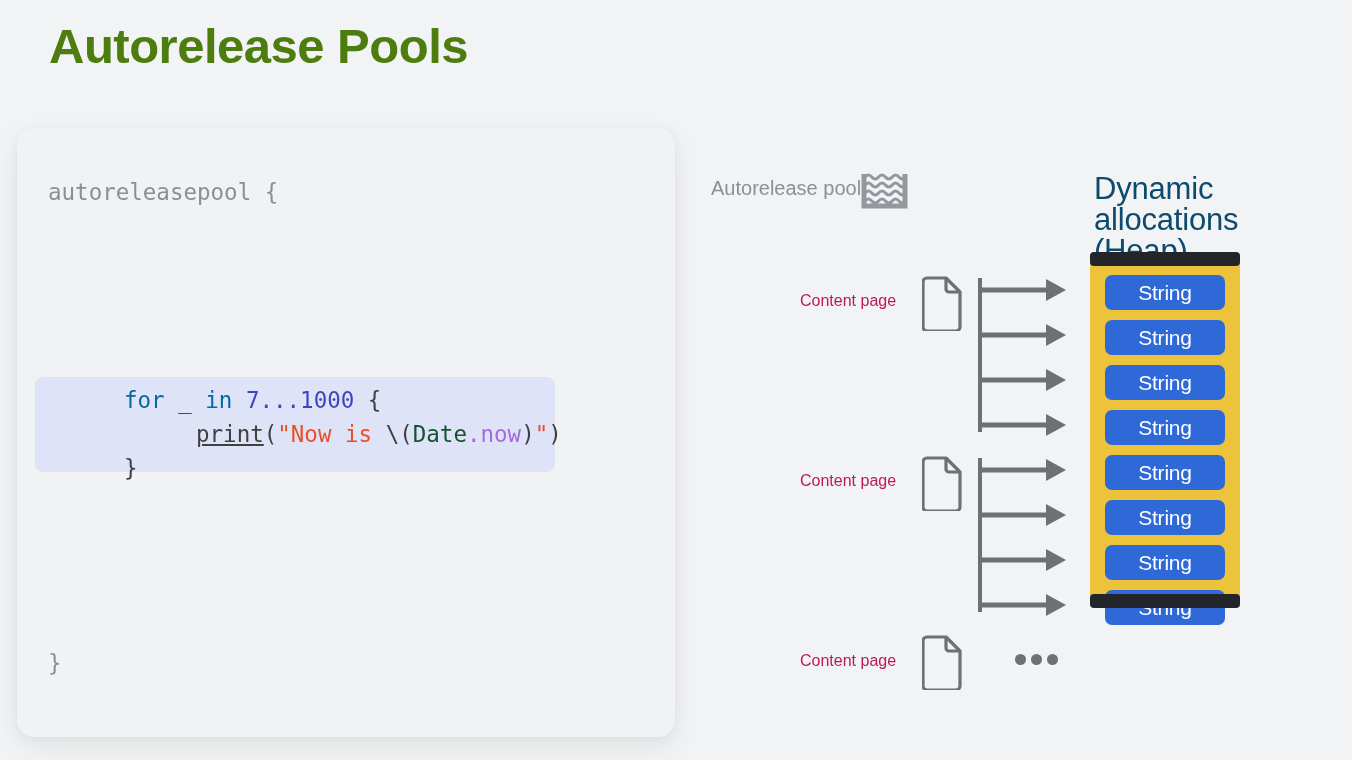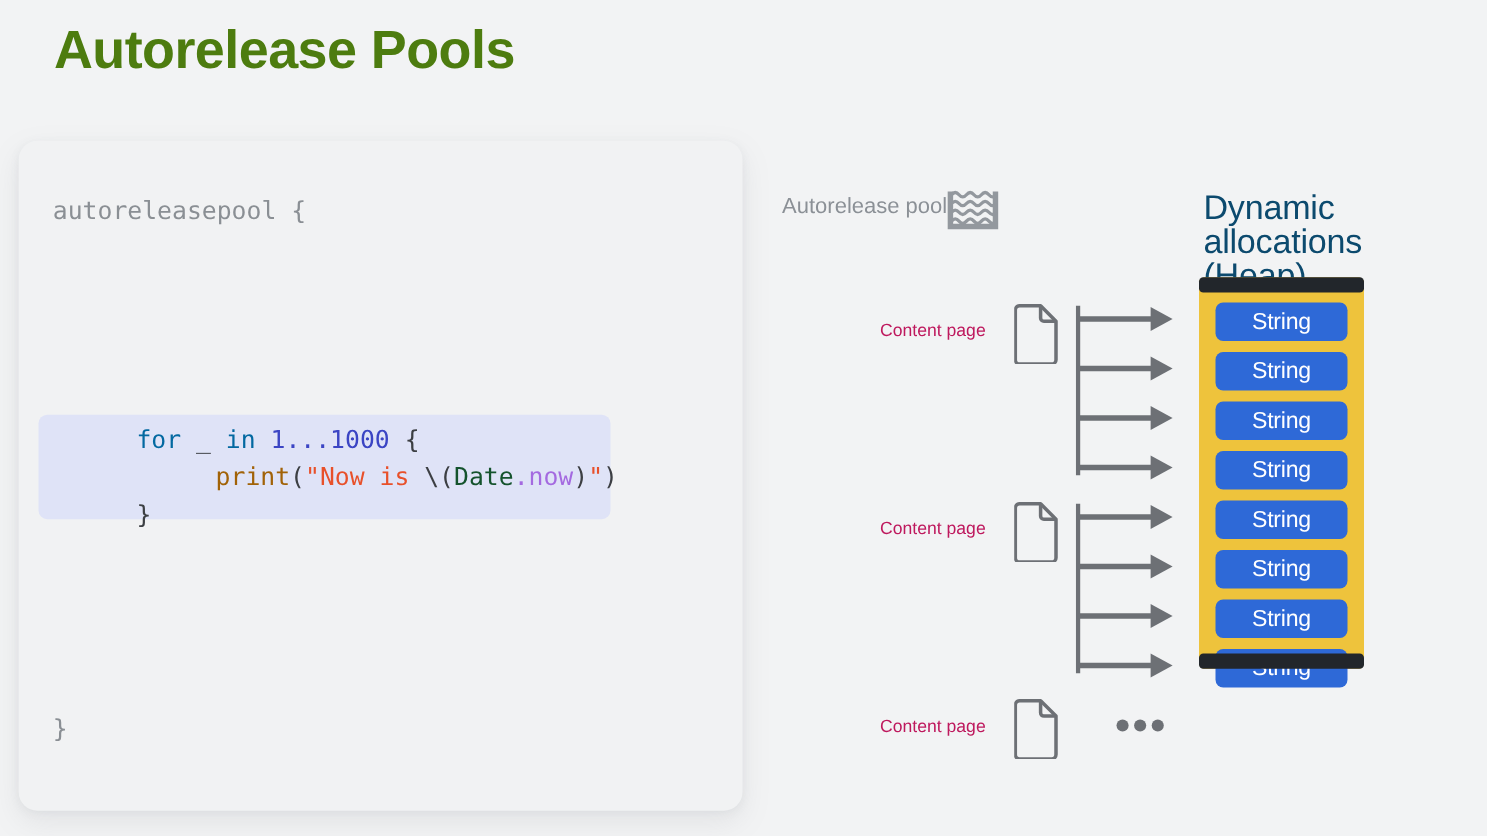--- a/index.html
+++ b/index.html
@@ -75,21 +75,21 @@
     position: absolute;
     left: 89px;
     top: 6px;
     white-space: pre;
     font-size: 22.5px;
     line-height: 34px;
   }
   .tok-kw      { color: #0369a1; }
   .tok-num     { color: #3b45c4; }
   .tok-plain   { color: #3c3f43; }
-  .tok-fn      { color: #a16207; }
+  .tok-fn      { color: #404040; text-decoration: underline; }
   .tok-str     { color: #e8502a; }
   .tok-type    { color: #14532d; }
   .tok-prop    { color: #a46ae0; }
   .tok-punct   { color: #3c3f43; }
 
   
   .diagram { position: absolute; left: 0; top: 0; width: 1352px; height: 760px; }
 
   .pool-label {
     position: absolute;
@@ -219,21 +219,21 @@
 <body>
 
 <div class="slide-title">Autorelease Pools</div>
 
 <div class="code-card">
   <div class="code-body">
 
     <div class="code-line-open">autoreleasepool {</div>
 
     <div class="code-highlight">
-      <div class="hl-inner"><span class="tok-kw">for</span><span class="tok-plain"> _ </span><span class="tok-kw">in</span><span class="tok-plain"> </span><span class="tok-num">1...1000</span><span class="tok-punct"> {</span>
+      <div class="hl-inner"><span class="tok-kw">for</span><span class="tok-plain"> _ </span><span class="tok-kw">in</span><span class="tok-plain"> </span><span class="tok-num">7...1000</span><span class="tok-punct"> {</span>
 <span style="padding-left:3.2em"></span><span class="tok-fn">print</span><span class="tok-punct">(</span><span class="tok-str">"</span><span class="tok-str">Now is </span><span class="tok-punct">\(</span><span class="tok-type">Date</span><span class="tok-prop">.now</span><span class="tok-punct">)</span><span class="tok-str">"</span><span class="tok-punct">)</span>
 <span class="tok-punct">}</span></div>
     </div>
 
     <div class="code-line-close">}</div>
   </div>
 </div>
 
 <div class="diagram">
 

